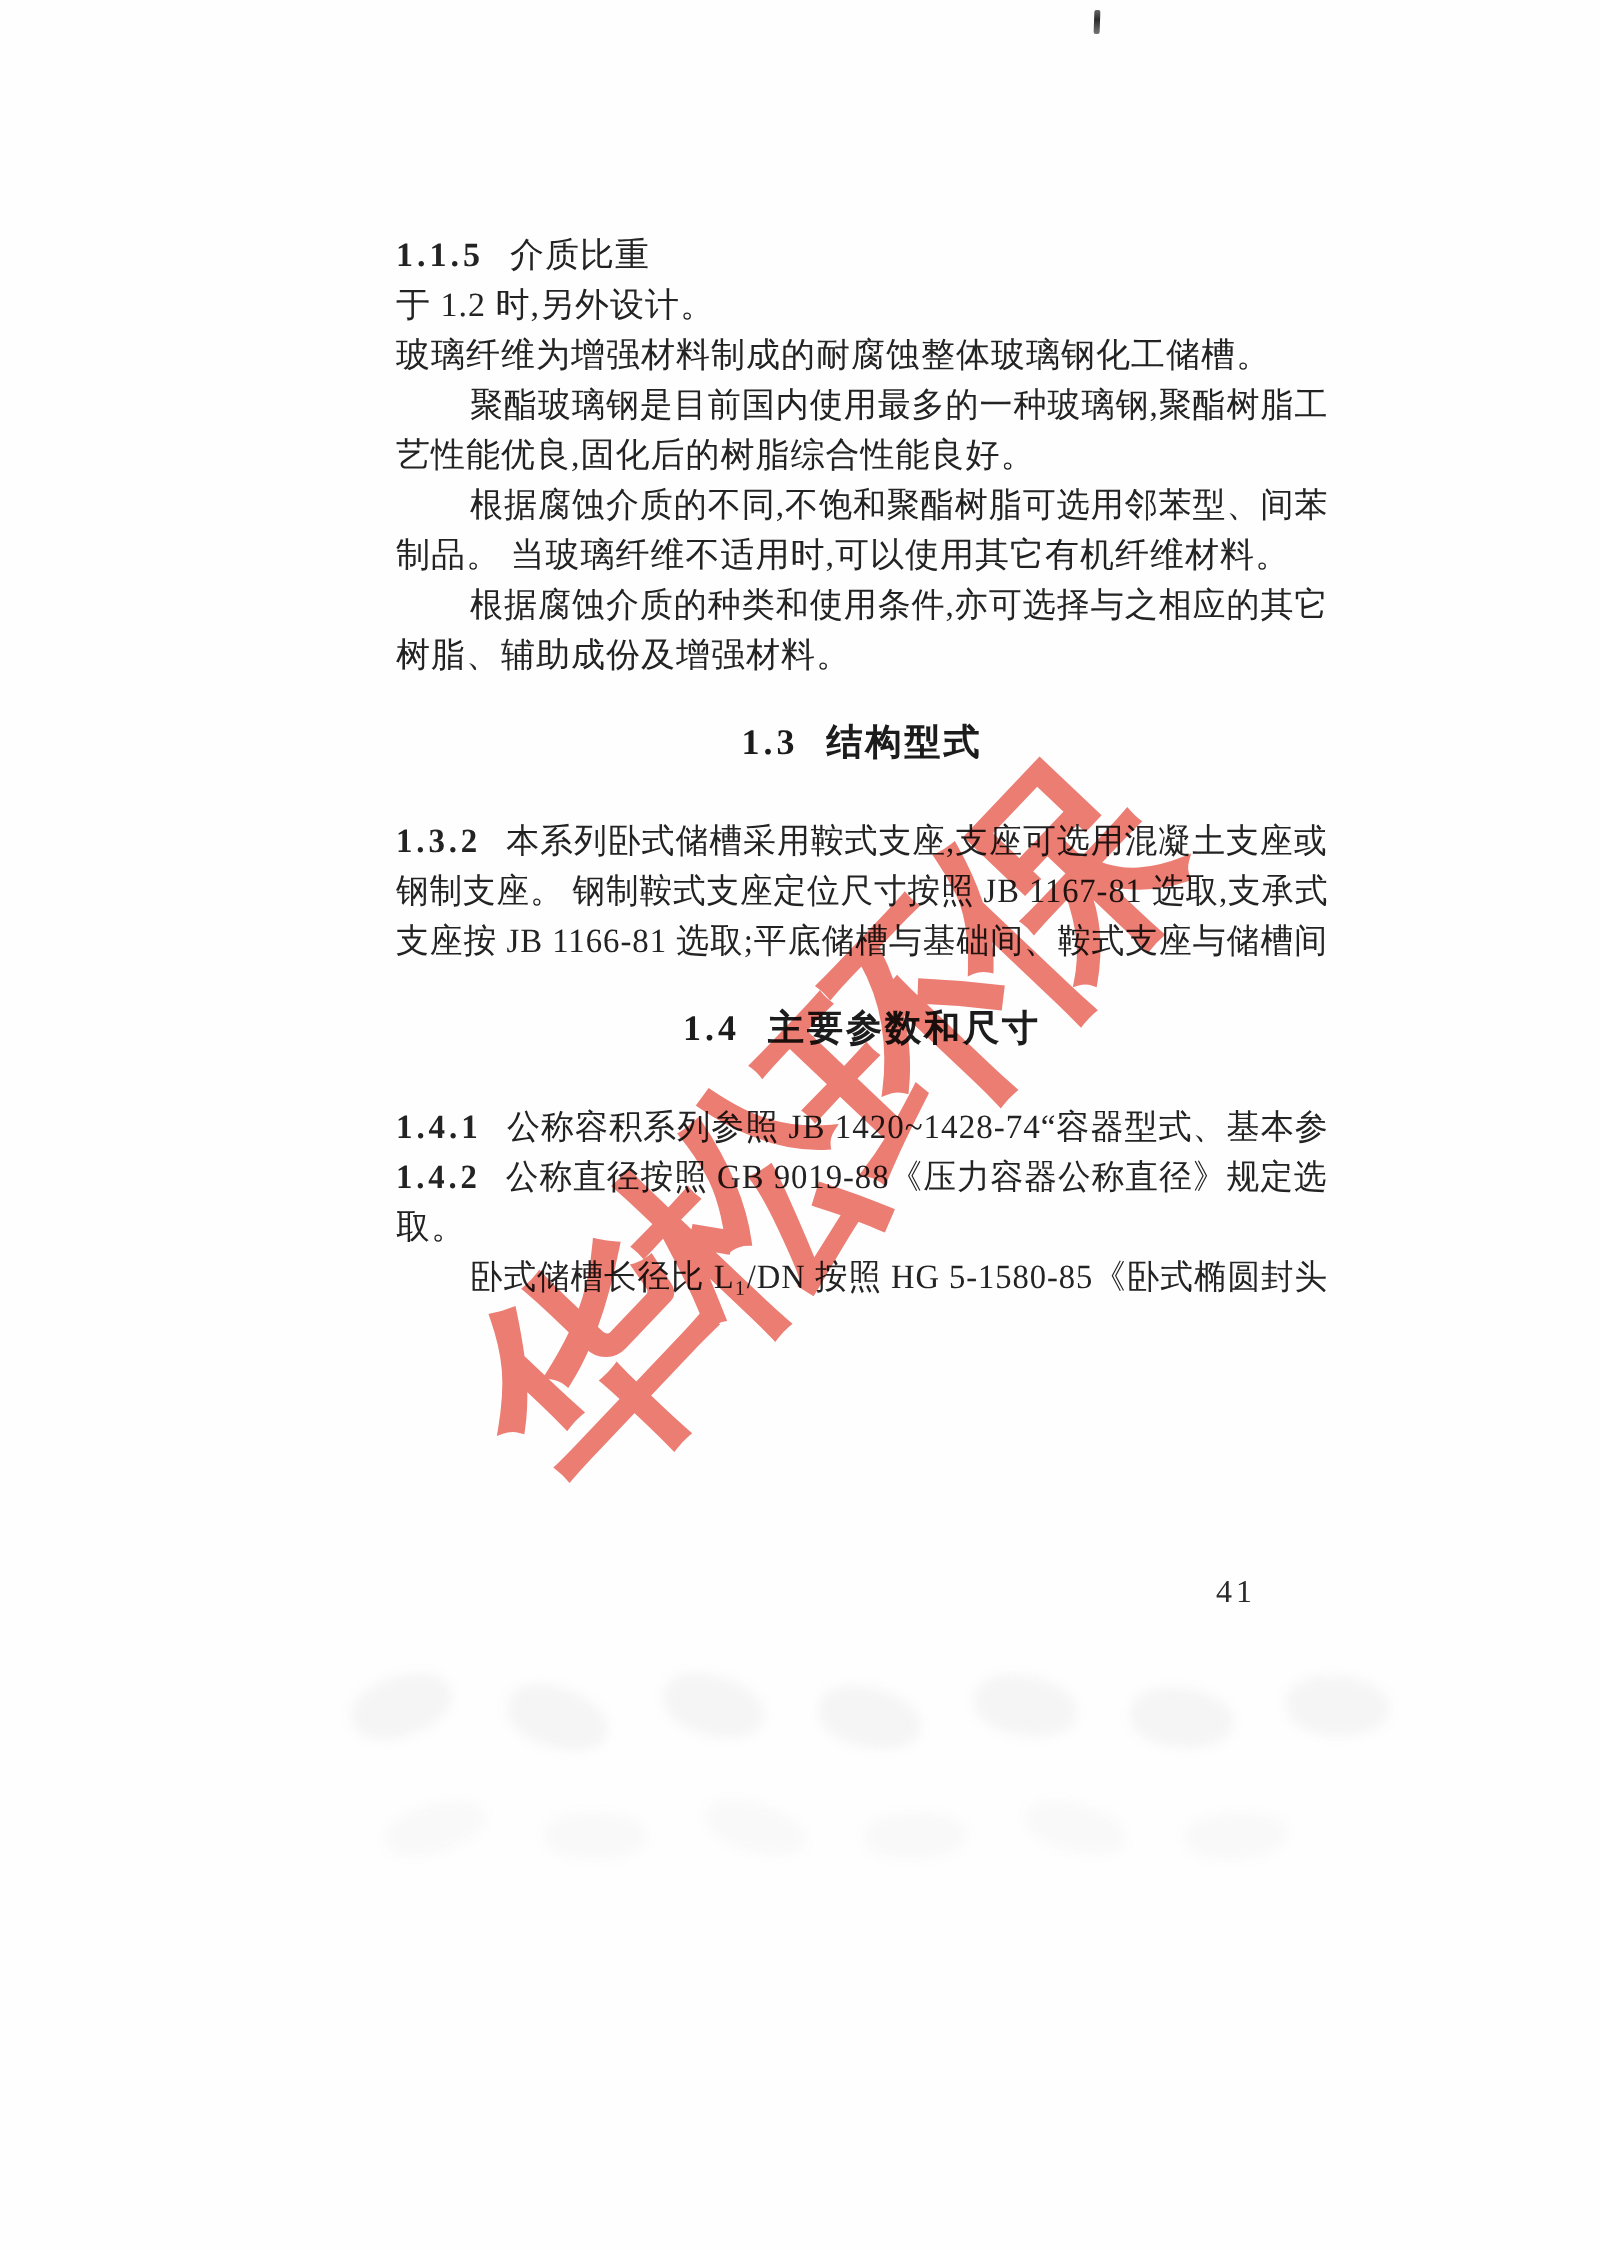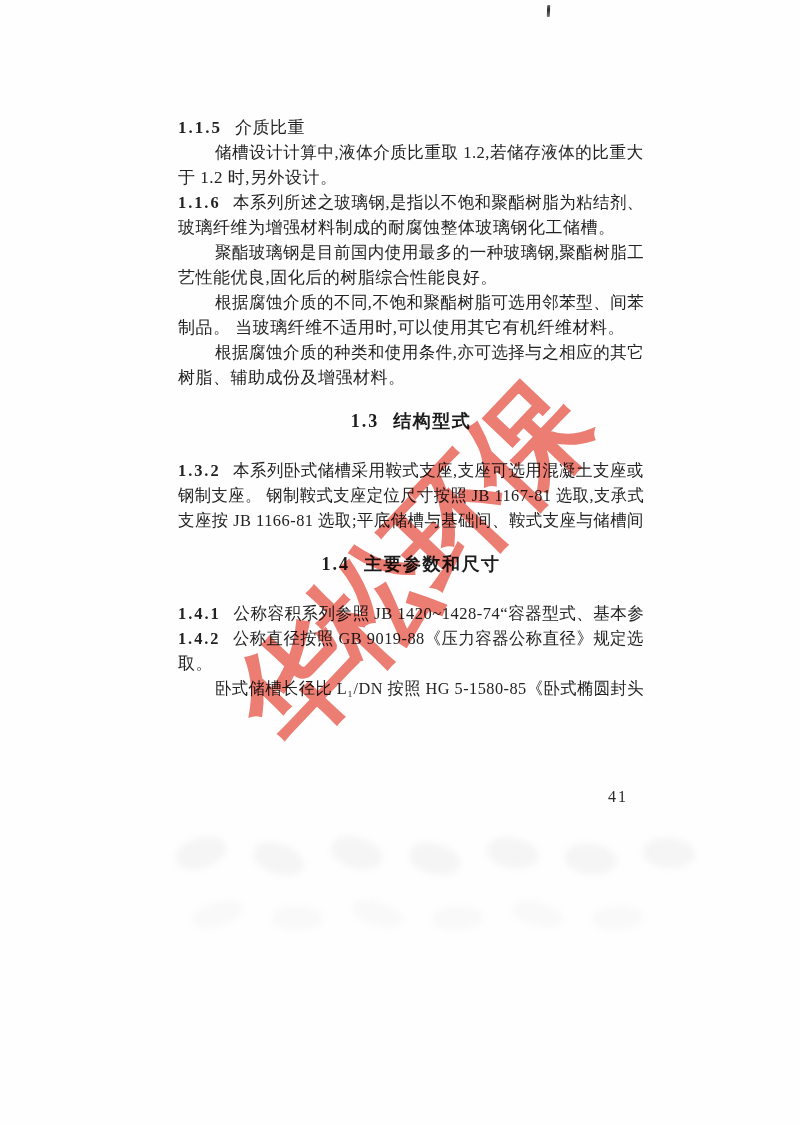--- a/index.html
+++ b/index.html
@@ -17,21 +17,21 @@
   
   .tick {
     position:absolute; left:547px; top:5px;
     width:3px; height:12px;
     background:linear-gradient(#666,#2c2c2c 40%,#777);
     border-radius:1px;
     transform:rotate(2deg);
   }
   
   .content {
-    position:absolute; left:178px; top:115px; width:466px;
+    position:absolute; left:198px; top:115px; width:466px;
     color:#232323;
     font-size:17px;
     letter-spacing:0.5px;
     z-index:2;
   }
   .line {
     height:25px; line-height:25px;
     white-space:nowrap;
   }
   .line .fit {
@@ -90,23 +90,21 @@
 </style>
 </head>
 <body>
 
 <div class="page">
 
   <div class="tick"></div>
 
   <div class="content" id="doc">
       <div class="line"><span class="fit"><span class="num">1.1.5</span><span class="txt">介质比重</span></span></div>
-      <div class="line indent"><span class="fit" style="transform: scaleX(0.975);"><span class="txt">储槽设计计算中,液体介质比重取 1.2,若储存液体的比重大</span></span></div>
       <div class="line"><span class="fit"><span class="txt">于 1.2 时,另外设计。</span></span></div>
-      <div class="line"><span class="fit" style="transform: scaleX(0.9668);"><span class="num">1.1.6</span><span class="txt">本系列所述之玻璃钢,是指以不饱和聚酯树脂为粘结剂、</span></span></div>
       <div class="line"><span class="fit"><span class="txt">玻璃纤维为增强材料制成的耐腐蚀整体玻璃钢化工储槽。</span></span></div>
       <div class="line indent"><span class="fit" style="transform: scaleX(0.9706);"><span class="txt">聚酯玻璃钢是目前国内使用最多的一种玻璃钢,聚酯树脂工</span></span></div>
       <div class="line"><span class="fit"><span class="txt">艺性能优良,固化后的树脂综合性能良好。</span></span></div>
       <div class="line indent"><span class="fit" style="transform: scaleX(0.9706);"><span class="txt">根据腐蚀介质的不同,不饱和聚酯树脂可选用邻苯型、间苯</span></span></div>
       <div class="line"><span class="fit"><span class="txt">制品。 当玻璃纤维不适用时,可以使用其它有机纤维材料。</span></span></div>
       <div class="line indent"><span class="fit" style="transform: scaleX(0.9706);"><span class="txt">根据腐蚀介质的种类和使用条件,亦可选择与之相应的其它</span></span></div>
       <div class="line"><span class="fit"><span class="txt">树脂、辅助成份及增强材料。</span></span></div>
       <div class="line heading"><span class="fit"><span class="num">1.3</span><span class="txt">结构型式</span></span></div>
       <div class="line"><span class="fit" style="transform: scaleX(0.9668);"><span class="num">1.3.2</span><span class="txt">本系列卧式储槽采用鞍式支座,支座可选用混凝土支座或</span></span></div>
       <div class="line"><span class="fit" style="transform: scaleX(0.9569);"><span class="txt">钢制支座。 钢制鞍式支座定位尺寸按照 JB 1167-81 选取,支承式</span></span></div>

